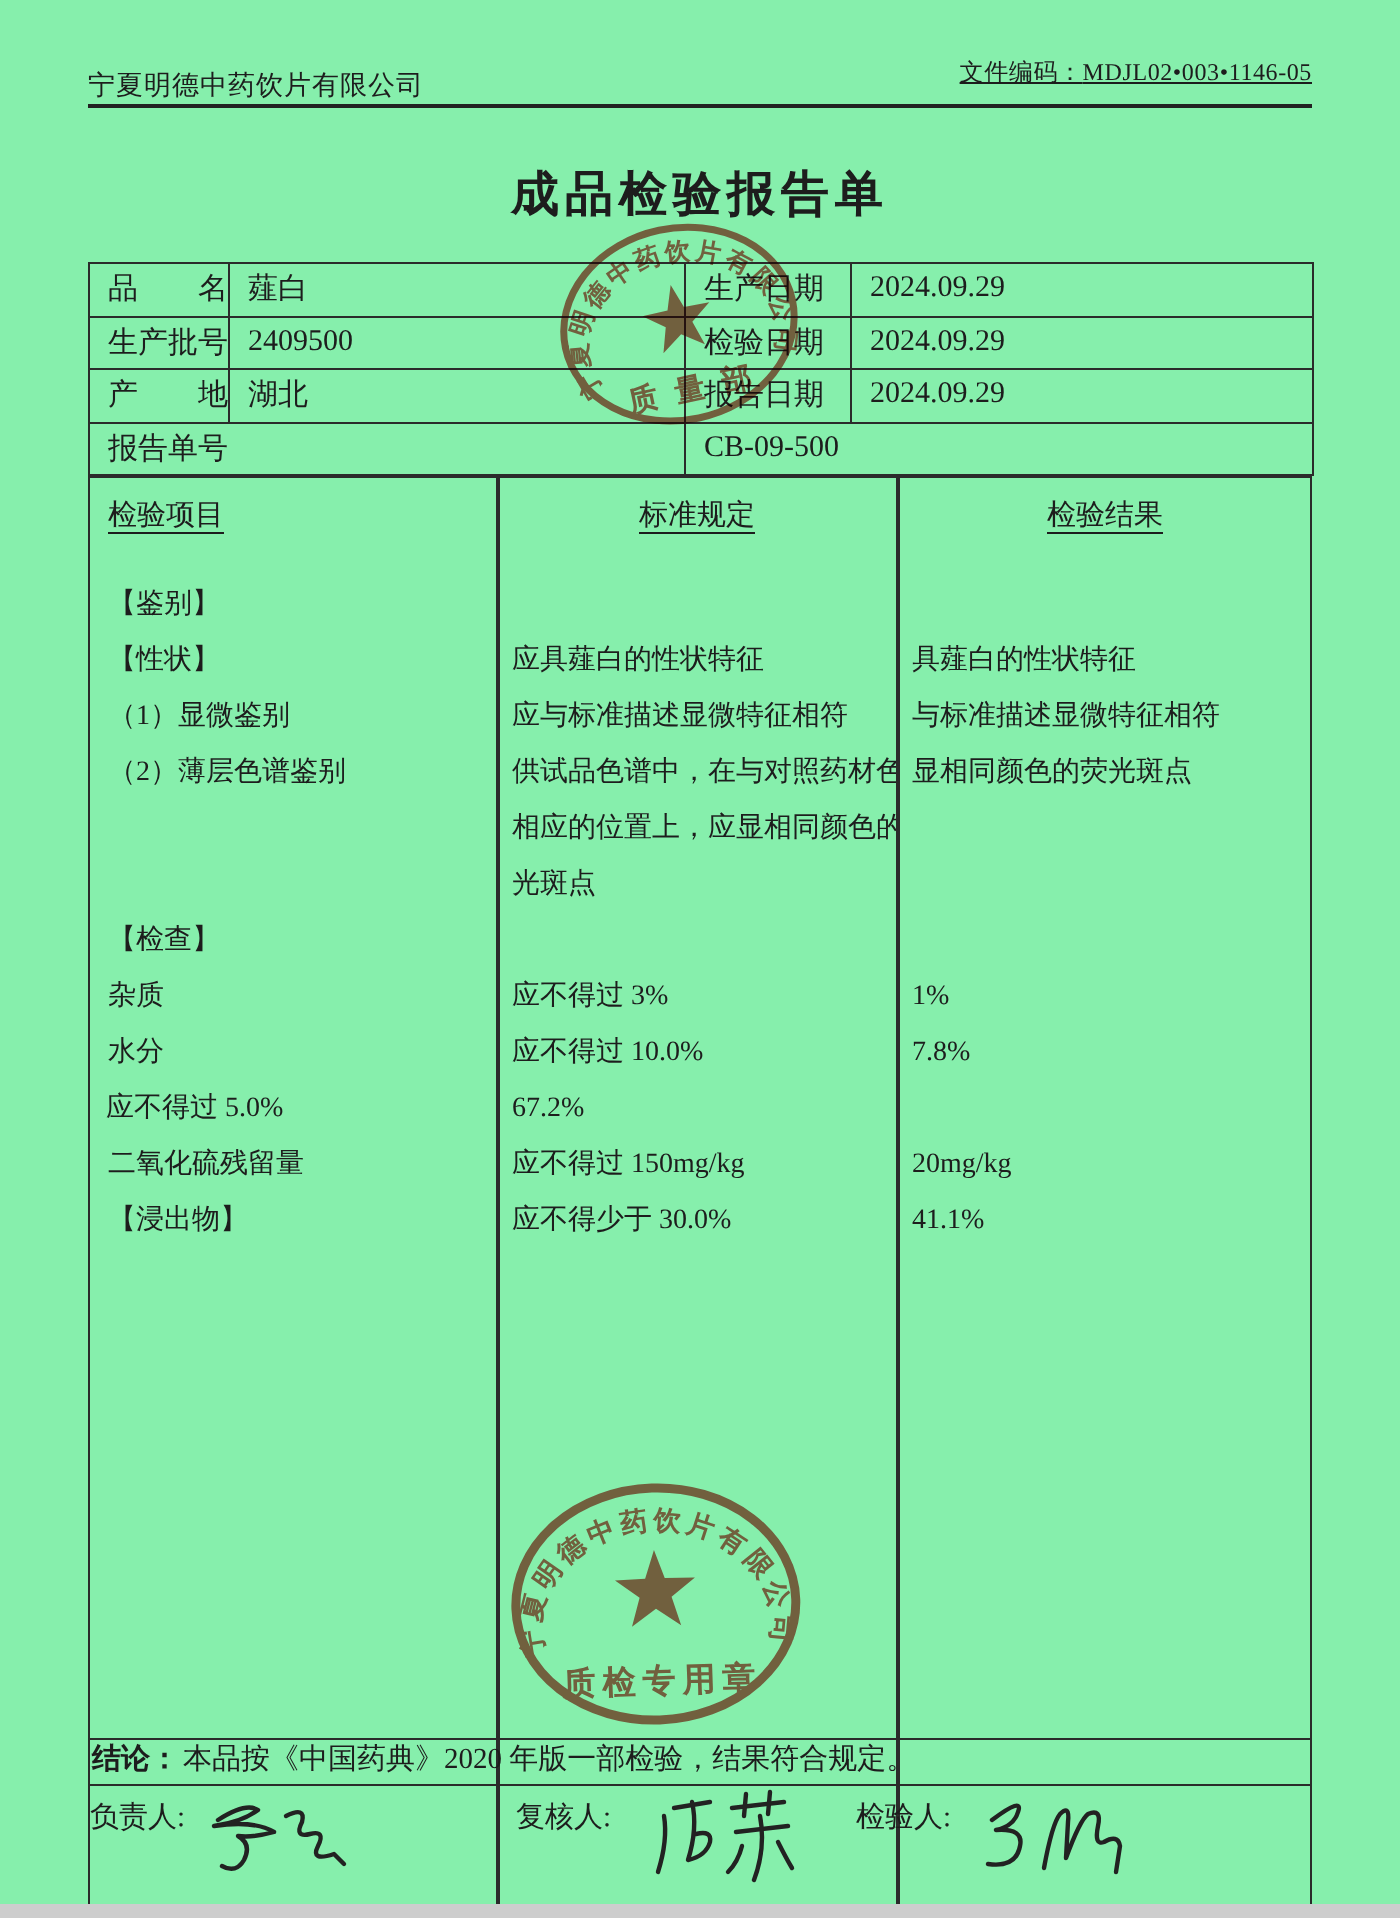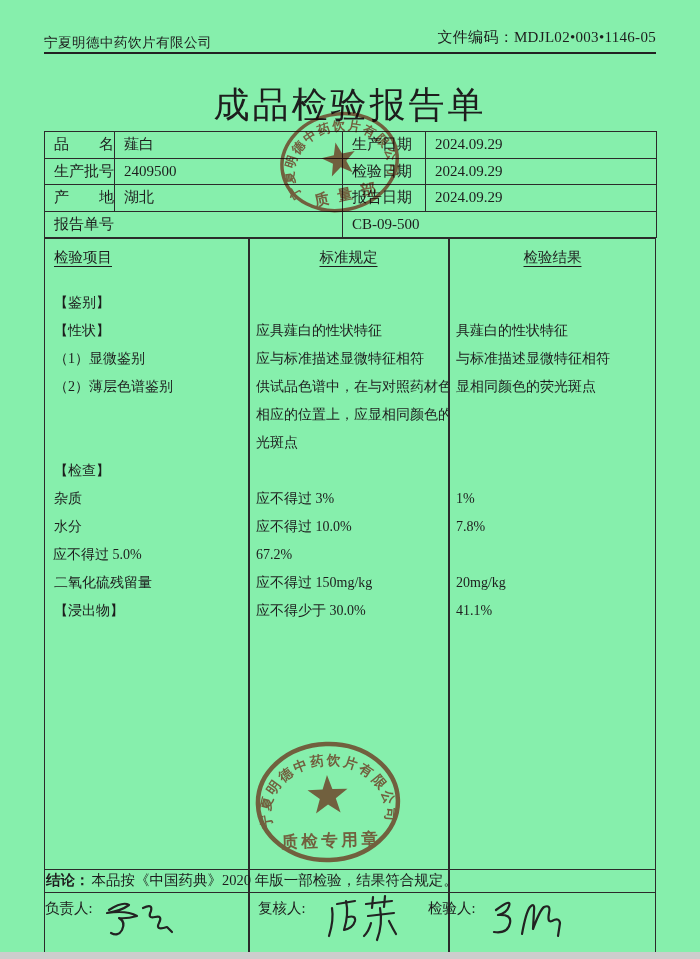--- a/index.html
+++ b/index.html
@@ -4,24 +4,24 @@
 <style>
   * { margin:0; padding:0; box-sizing:border-box; }
   html,body { background:#ffffff; }
   .page {
     position:relative; width:700px; height:959px; background:#86efac;
     font-family:"Liberation Serif","DejaVu Serif",serif;
     color:#1d1d1d; overflow:hidden;
   }
   
   .hdr-company { position:absolute; left:44px; top:34px; font-size:13.5px; letter-spacing:.5px; }
-  .hdr-code { position:absolute; right:44px; top:28px; font-size:15px; letter-spacing:.3px; }
+  .hdr-code { position:absolute; right:44px; top:28px; font-size:12px; letter-spacing:.3px;text-decoration:underline; }
   .hdr-rule { position:absolute; left:44px; top:52px; width:612px; height:2px; background:#222; }
   .title { position:absolute; left:0; top:81px; width:100%; text-align:center;
-           font-size:36px; font-weight:normal; letter-spacing:3px; }
+           font-size:24px; font-weight:bold; letter-spacing:3px; }
   
   .info-table { position:absolute; left:44px; top:131px; width:612px;
                 border-collapse:collapse; table-layout:fixed; }
   .info-table td { border:1.5px solid #2b2b2b; height:26.5px; font-size:15px;
                    padding:0 0 0 9px; white-space:nowrap; overflow:hidden; }
   
   .main-table { position:absolute; left:44px; top:238px; width:612px; height:820px;
                 border:1.5px solid #2b2b2b; }
   .vline { position:absolute; top:0; bottom:0; width:1.5px; background:#2b2b2b; }
   .mt-head span { position:absolute; top:9px; font-size:14.5px;

